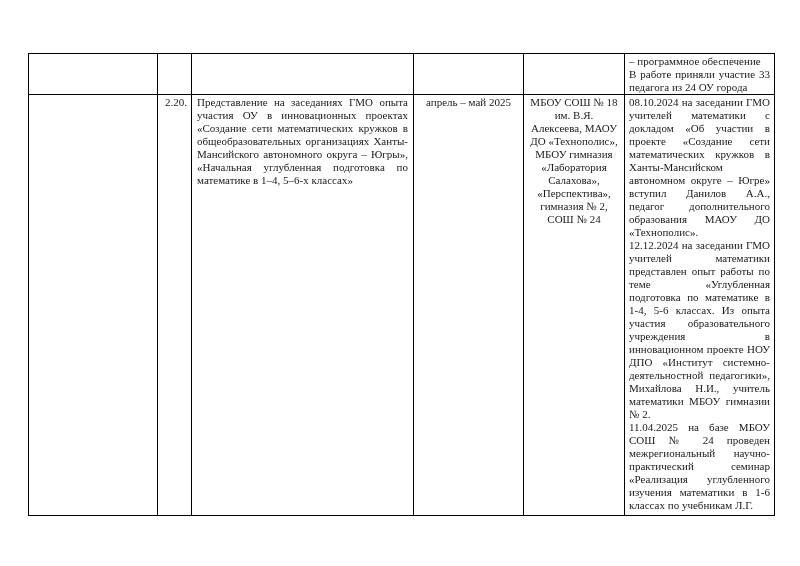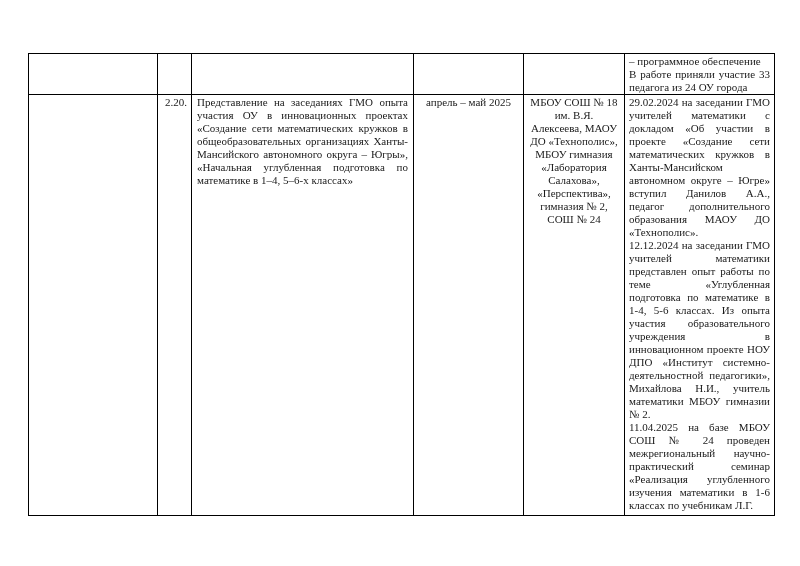--- a/index.html
+++ b/index.html
@@ -75,20 +75,20 @@
         <td class="cell-activity">
           <p>Представление на заседаниях ГМО опыта участия ОУ в инновационных проектах «Создание сети математических кружков в общеобразовательных организациях Ханты-Мансийского автономного округа – Югры», «Начальная углубленная подготовка по математике в 1–4, 5–6-х классах»</p>
         </td>
         <td class="cell-period">
           <p>апрель – май 2025</p>
         </td>
         <td class="cell-orgs">
           <p>МБОУ СОШ № 18 им. В.Я. Алексеева, МАОУ ДО «Технополис», МБОУ гимназия «Лаборатория Салахова», «Перспектива», гимназия № 2, СОШ № 24</p>
         </td>
         <td class="cell-results">
-          <p>29.02.2024 на заседании ГМО учителей математики с докладом «Об участии в проекте «Создание сети математических кружков в Ханты-Мансийском автономном округе – Югре» вступил Данилов А.А., педагог дополнительного образования МАОУ ДО «Технополис».</p>
+          <p>08.10.2024 на заседании ГМО учителей математики с докладом «Об участии в проекте «Создание сети математических кружков в Ханты-Мансийском автономном округе – Югре» вступил Данилов А.А., педагог дополнительного образования МАОУ ДО «Технополис».</p>
           <p>12.12.2024 на заседании ГМО учителей математики представлен опыт работы по теме «Углубленная подготовка по математике в 1-4, 5-6 классах. Из опыта участия образовательного учреждения в инновационном проекте НОУ ДПО «Институт системно-деятельностной педагогики», Михайлова Н.И., учитель математики МБОУ гимназии № 2.</p>
           <p>11.04.2025 на базе МБОУ СОШ № 24 проведен межрегиональный научно-практический семинар «Реализация углубленного изучения математики в 1-6 классах по учебникам Л.Г.</p>
         </td>
       </tr>
     </tbody>
   </table>
 </div>
 
 </body></html>

